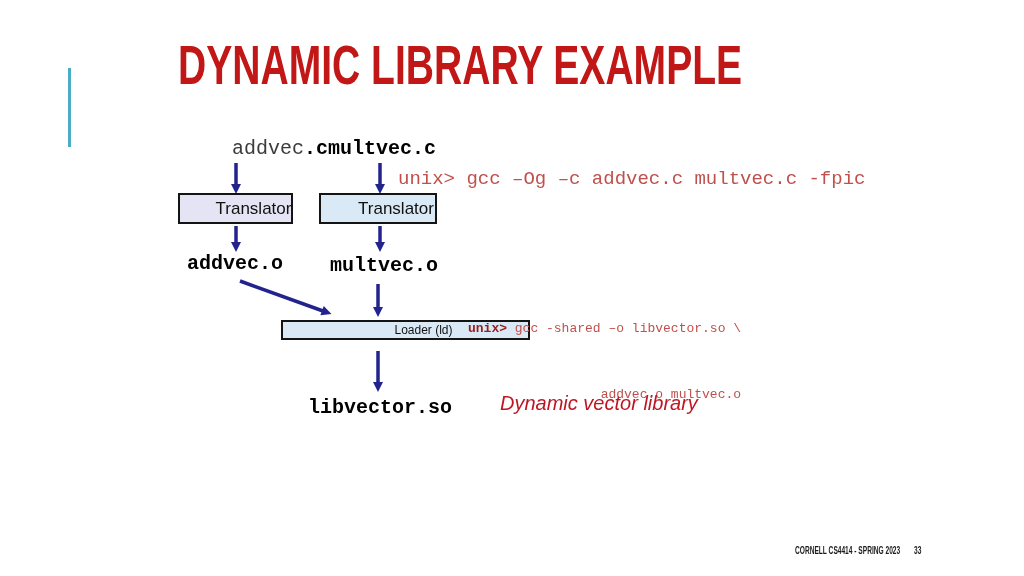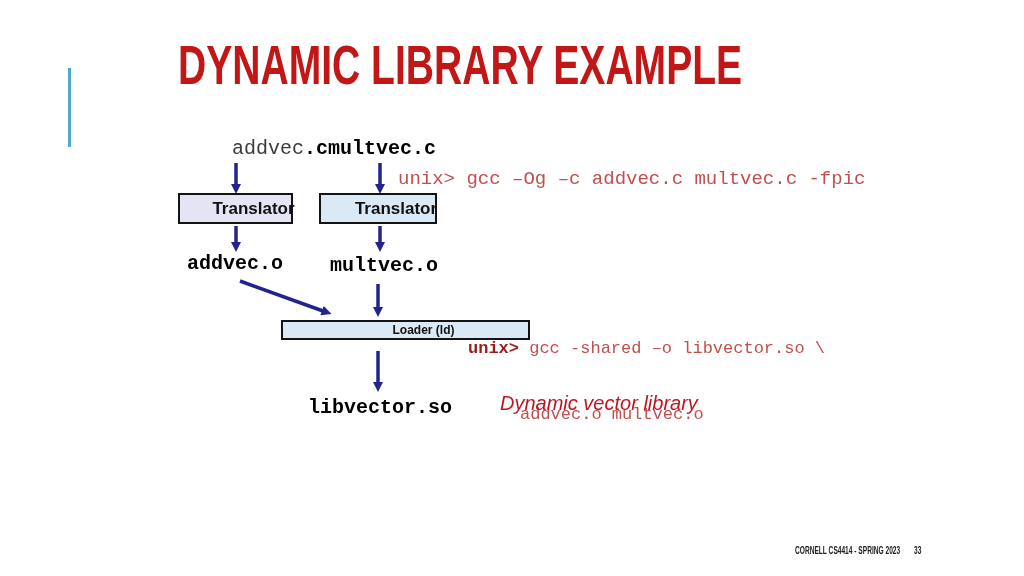--- a/index.html
+++ b/index.html
@@ -40,34 +40,34 @@
     font-size:20px;line-height:22px;
     white-space:pre;
     color:#000;
   }
   .mono .base{font-weight:400;color:#3c3c3c;}
   .mono .ext{font-weight:700;color:#000;}
   .mono.bold{font-weight:700;text-align:center;}
   .node-box{
     border:2.5px solid #141414;
     display:flex;align-items:center;justify-content:center;
-    font-weight:700;color:#111;
+    font-weight:400;color:#111;
     font-family:"Liberation Sans",sans-serif;
     padding-left:36px;
   }
   .translator1{left:178px;top:193px;width:115px;height:31px;background:var(--box-lavender);font-size:17px;}
   .translator2{left:319px;top:193px;width:118px;height:31px;background:var(--box-blue);font-size:17px;}
   .loader{left:281px;top:320px;width:249px;height:20px;background:var(--box-blue);font-size:12px;}
   .cmd{
     font-family:"Liberation Mono","DejaVu Sans Mono",monospace;
     color:var(--command-red);
     white-space:pre;
   }
   .cmd1{left:398px;top:168px;font-size:19px;line-height:22px;}
-  .cmd2{left:468px;top:294px;font-size:17px;line-height:22px;}
+  .cmd2{left:468px;top:274px;font-size:13px;line-height:22px;text-align:right;}
   .cmd2 .prompt{font-weight:700;color:var(--prompt-dark-red);}
   .cmd2 .cont{padding-left:52px;}
   .caption{
     left:500px;top:391px;
     font-size:20px;line-height:24px;
     font-style:italic;
     color:var(--caption-red);
     white-space:pre;
   }
   .caption .lead{font-weight:500;}

